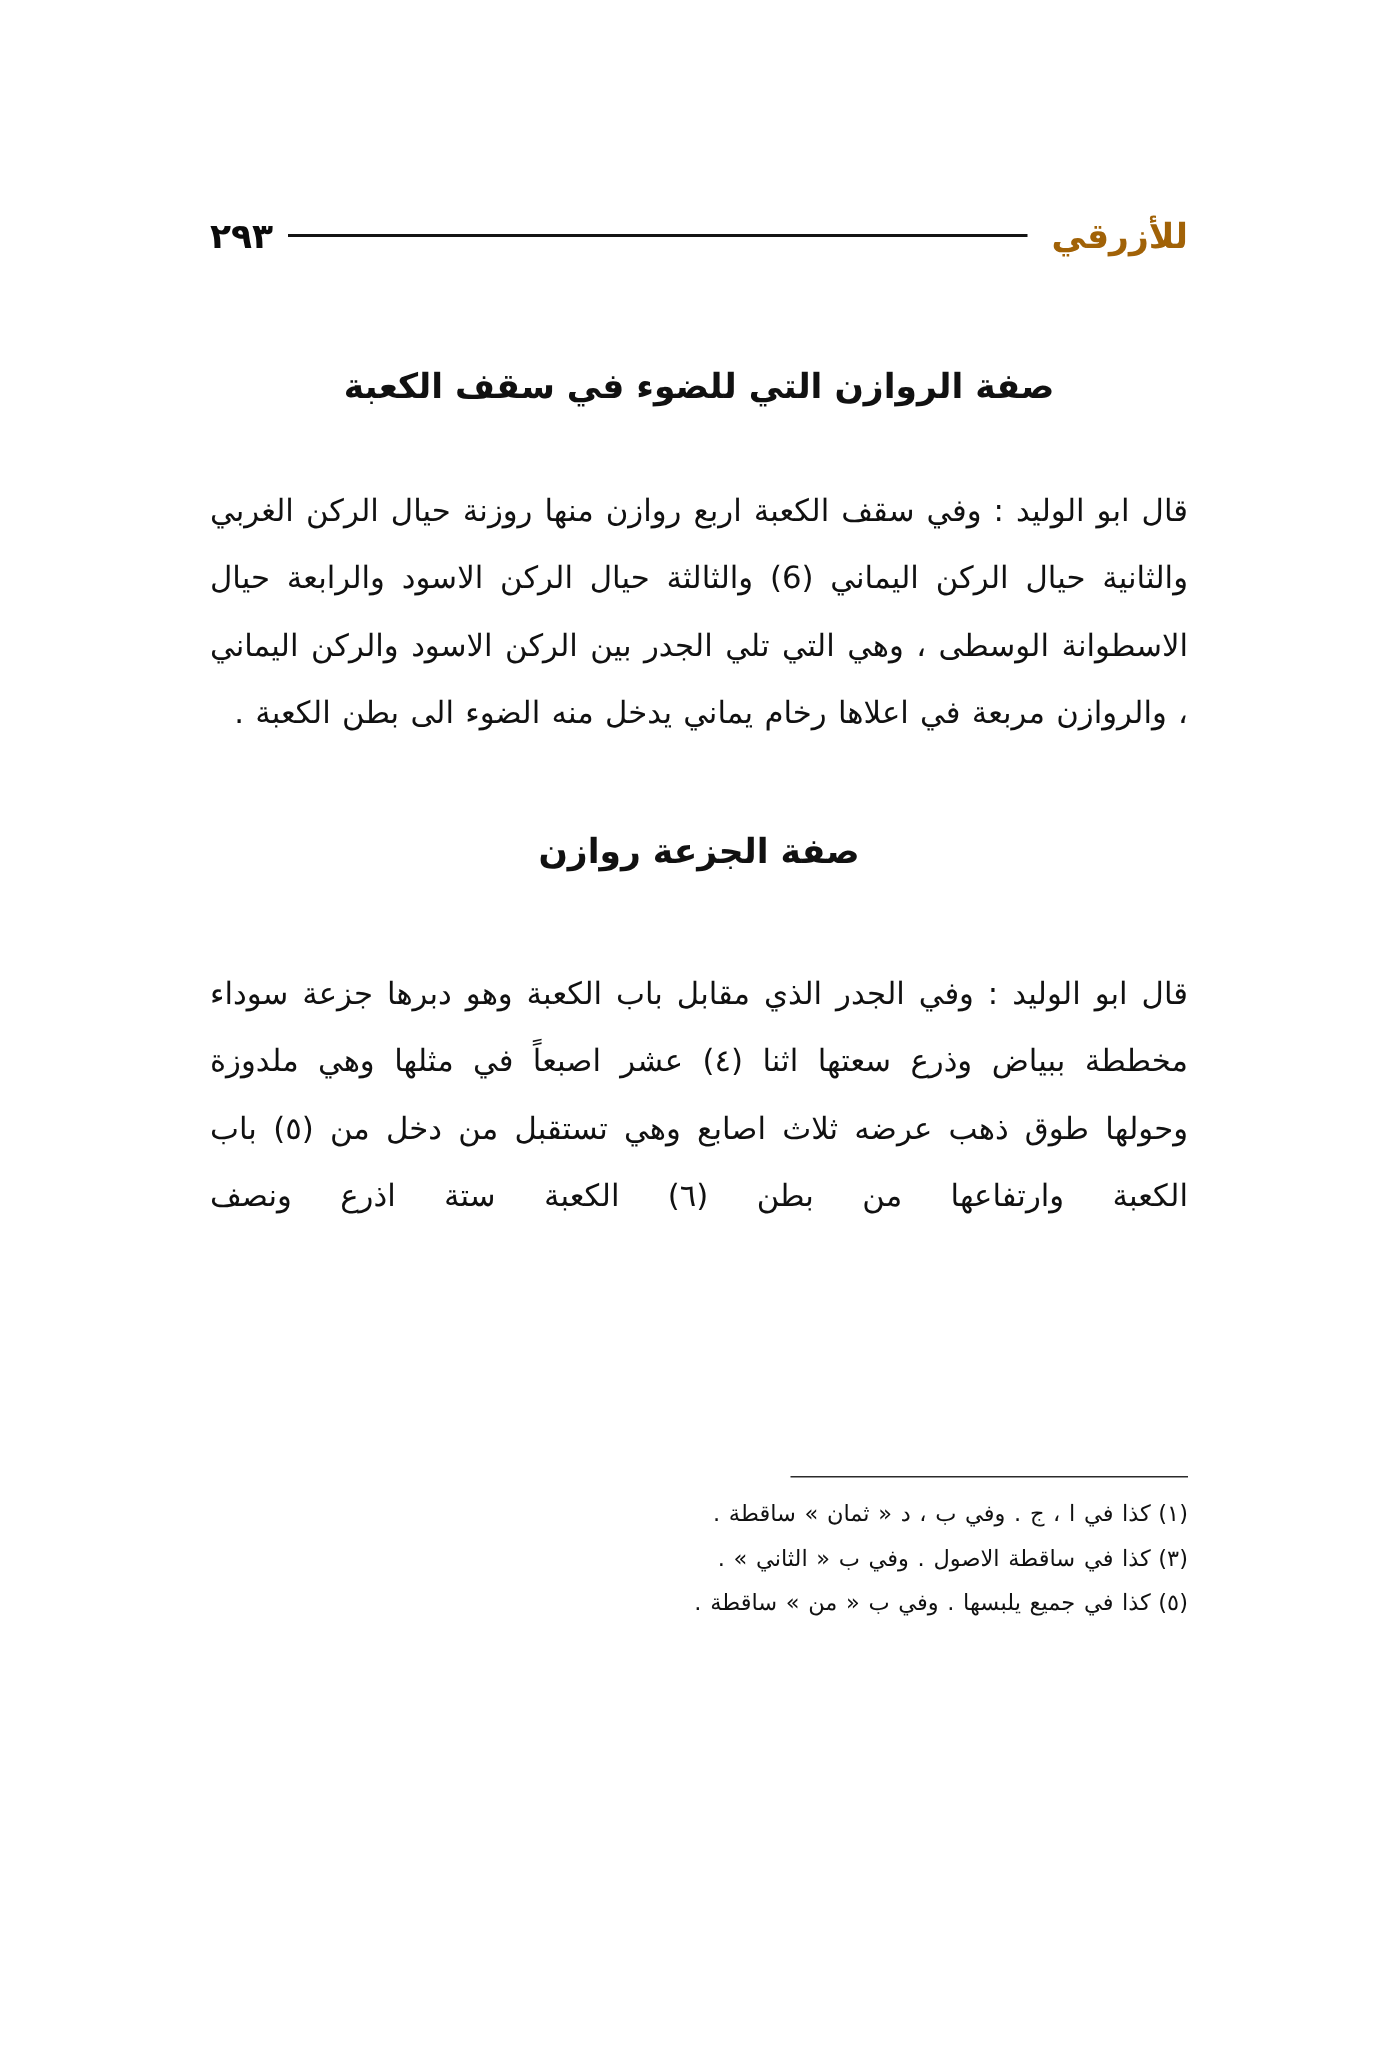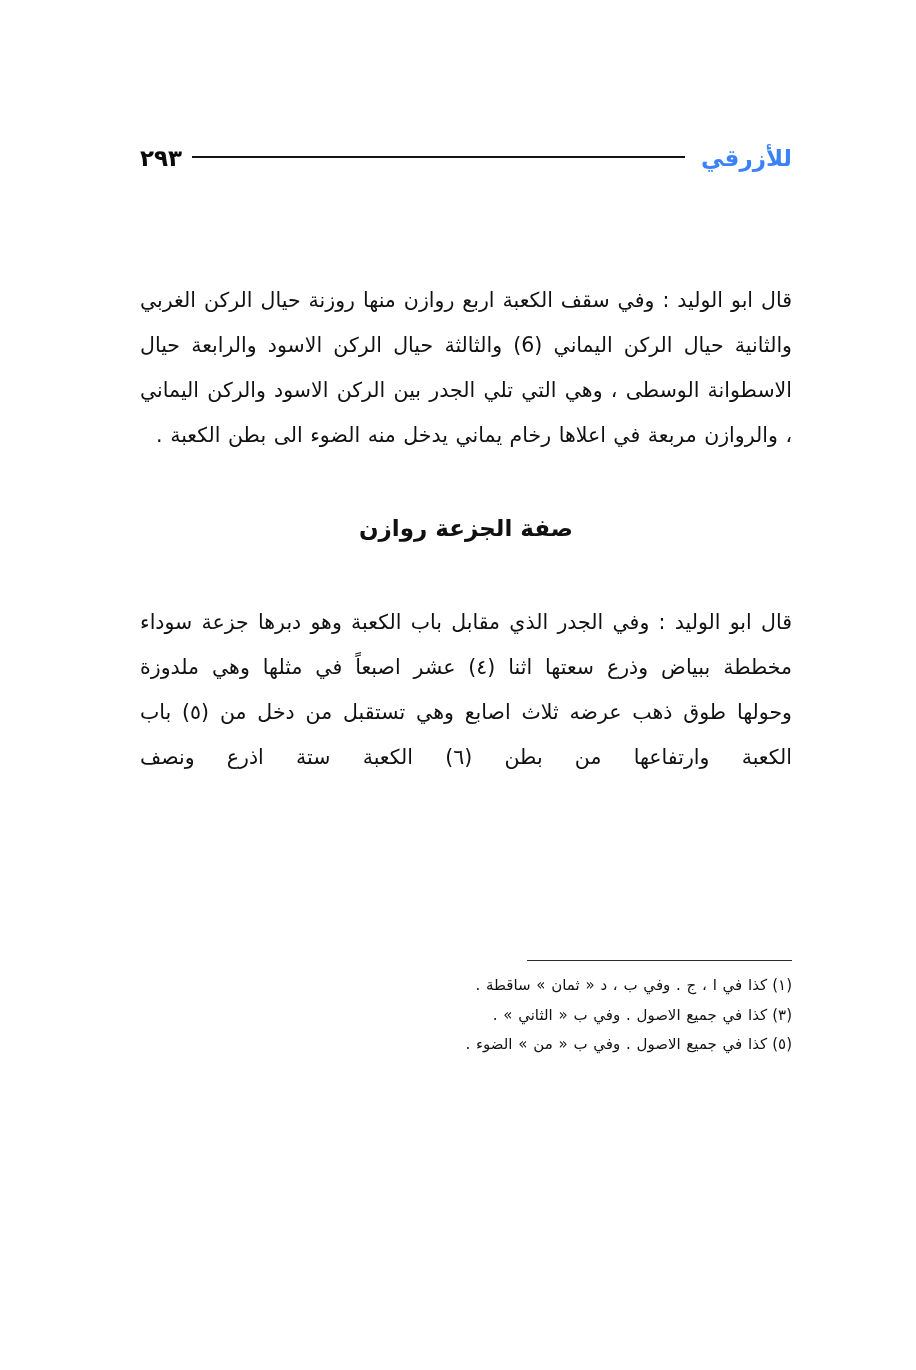--- a/index.html
+++ b/index.html
@@ -52,21 +52,21 @@
     flex: 1 1 auto;
     height: 0;
     border-top: 2px solid #141414;
     margin: 0 16px 4px 10px;
   }
   .header-title {
     font-size: 23px;
     font-weight: 700;
     white-space: nowrap;
     direction: rtl;
-    color: #3b82f6;
+    color: #a16207;
     padding-bottom: 2px;
   }
 
   
   .body-block {
     position: absolute;
     left: 140px;
     top: 196px;
     width: 652px;
     direction: rtl;
@@ -100,21 +100,21 @@
 
   .gap-before-heading-1 { height: 42px; }
   .gap-after-heading-1  { height: 40px; }
   .gap-before-heading-2 { height: 50px; }
   .gap-after-heading-2  { height: 52px; }
 
   
   .footnotes {
     position: absolute;
     left: 140px;
-    top: 960px;
+    top: 984px;
     width: 652px;
     direction: rtl;
   }
   .footnote-rule {
     width: 265px;
     height: 0;
     border-top: 1px solid #2b2b2b;
     margin: 0 0 10px auto;
   }
   .footnote-list {
@@ -143,20 +143,21 @@
     <div class="folio-number">٢٩٣</div>
     <div class="header-rule"></div>
     <div class="header-title">للأزرقي</div>
   </div>
 
   <div class="body-block">
 
 
     <div class="gap-before-heading-1"></div>
 
+    <h2 class="section-heading">صفة الروازن التي للضوء في سقف الكعبة</h2>
 
     <div class="gap-after-heading-1"></div>
 
     <p class="body-par no-indent last-loose"><span>قال ابو الوليد : وفي سقف الكعبة اربع روازن منها روزنة حيال الركن الغربي والثانية حيال الركن اليماني (6) والثالثة حيال الركن الاسود والرابعة حيال الاسطوانة الوسطى ، وهي التي تلي الجدر بين الركن الاسود والركن اليماني ، والروازن مربعة في اعلاها رخام يماني يدخل منه الضوء الى بطن الكعبة .</span></p>
 
     <div class="gap-before-heading-2"></div>
 
     <h2 class="section-heading">صفة الجزعة روازن</h2>
 
     <div class="gap-after-heading-2"></div>
@@ -165,21 +166,21 @@
 
   </div>
 
   <div class="footnotes">
     <div class="footnote-rule"></div>
     <ul class="footnote-list">
       <li class="footnote-item">
         <span class="fn-num">(١)</span><span>كذا في ا ، ج . وفي ب ، د « ثمان » ساقطة .</span>
       </li>
       <li class="footnote-item">
-        <span class="fn-num">(٣)</span><span>كذا في جميع الاصول . وفي ب « الثاني » .</span>
+        <span class="fn-num">(٣)</span><span>كذا في ساقطة الاصول . وفي ب « الثاني » .</span>
       </li>
       <li class="footnote-item">
-        <span class="fn-num">(٥)</span><span>كذا في جميع الاصول . وفي ب « من » الضوء .</span>
+        <span class="fn-num">(٥)</span><span>كذا في جميع يلبسها . وفي ب « من » ساقطة .</span>
       </li>
     </ul>
   </div>
 
 </div>
 
 </body></html>

